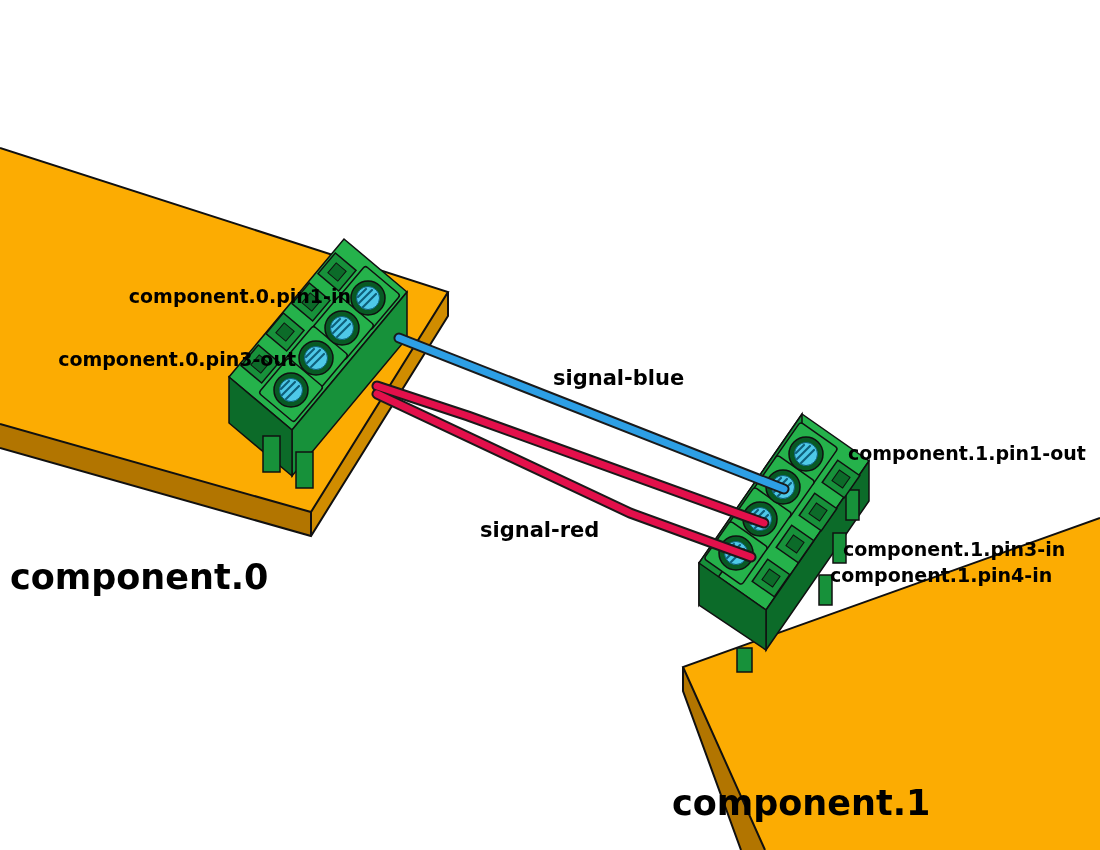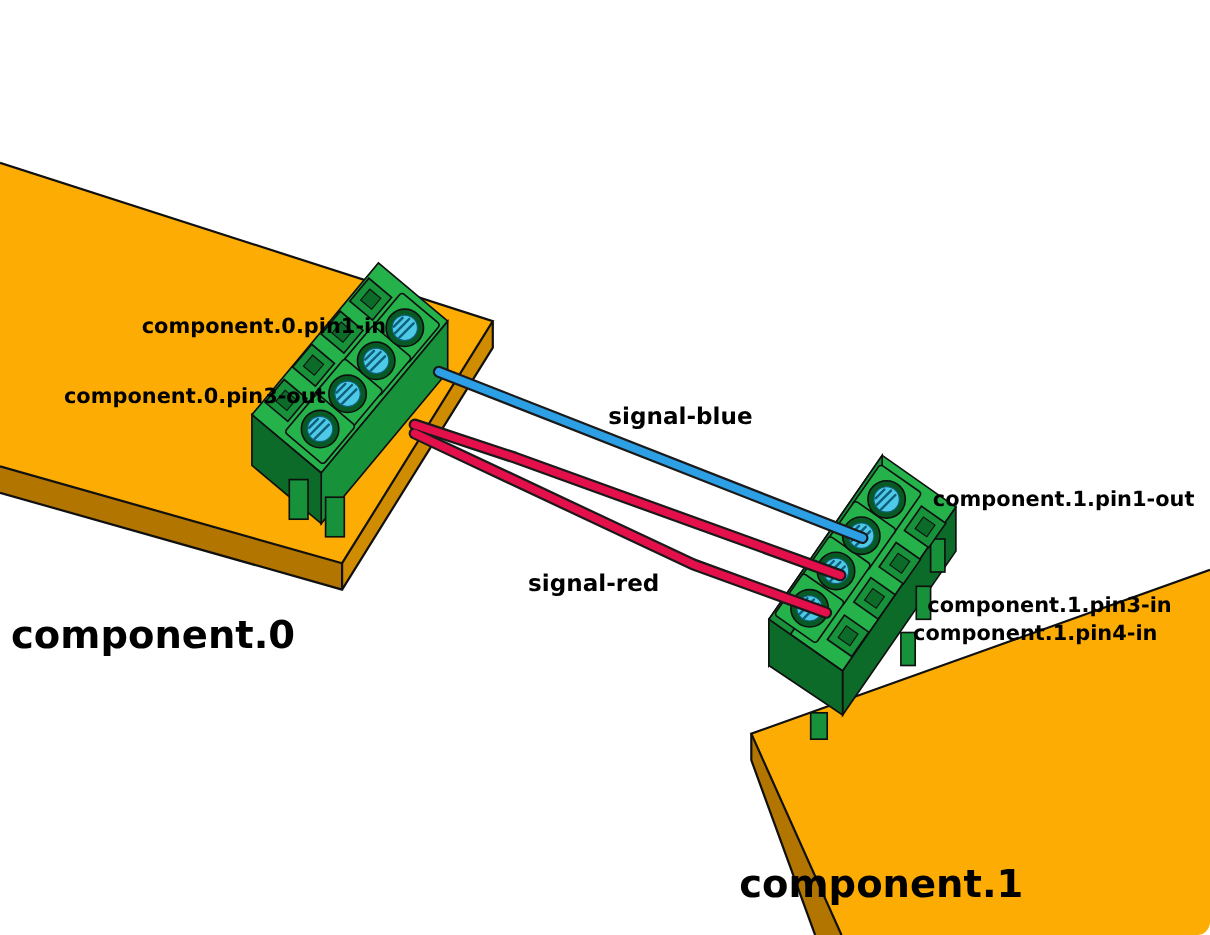--- a/index.html
+++ b/index.html
@@ -2,21 +2,20 @@
 <html style="--background: #FFFFFF; --board_top: #FCAC02; --board_side: #D08C00; --board_side_dark: #B27500; --connector_top: #25B24B; --connector_mid: #17913A; --connector_dark: #0C6B29; --screw_ring: #085A24; --screw_face: #4EC9E8; --screw_hatch: #0E5F7A; --wire_blue: #2D9FE5; --wire_red: #E3104B; --wire_outline: #1A1A1A; --outline: #101010; --text: #000000;"><head>
 <meta charset="utf-8">
 <style>
   html,body{margin:0;padding:0;background:#fff;}
   .stage{
     position:relative;
     width:1100px;height:850px;
     background:var(--background,#ffffff);
     overflow:hidden;
     font-family:"DejaVu Sans","Liberation Sans",sans-serif;
-    border-radius:12px;
   }
   svg{display:block;}
   text{font-family:"DejaVu Sans","Liberation Sans",sans-serif;font-weight:bold;fill:var(--text,#000);}
   .lbl{font-size:19px;}
   .sig{font-size:21px;}
   .big{font-size:35px;}
 </style>
 </head>
 <body>
 

